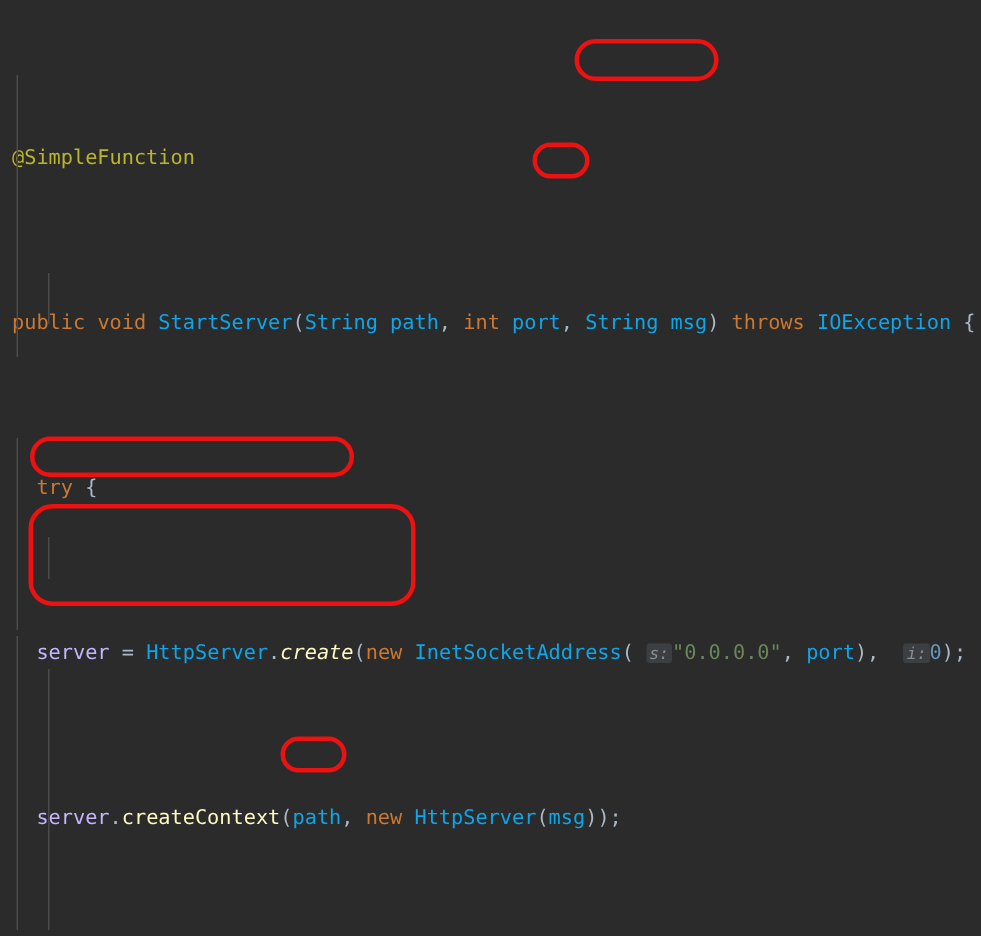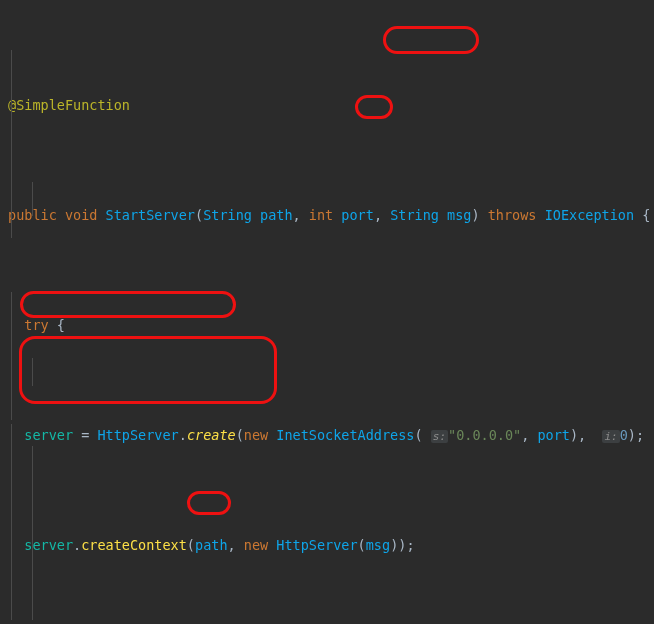--- a/index.html
+++ b/index.html
@@ -39,22 +39,22 @@
     position: absolute;
     width: 1px;
     background: #4b4b4b;
   }
 
   
   .kw   { color: #cc7832; }            
   .anno { color: #bbb529; }            
   .type { color: #0ea5e9; }
   .mth  { color: #0ea5e9; }            
-  .mthc { color: #fde047; }            
-  .fld  { color: #14b8a6; text-align: center; }            
+  .mthc { color: #fef9c3; }            
+  .fld  { color: #c4b5fd; text-align: center; }            
   .str  { color: #6a8759; }            
   .num  { color: #6897bb; }            
   .pct  { color: #a9b7c6; }            
   .italic { font-style: italic; }
 
   
   .hint {
     background: #3c3f41;
     color: #8c8c8c;
     border-radius: 2px;

